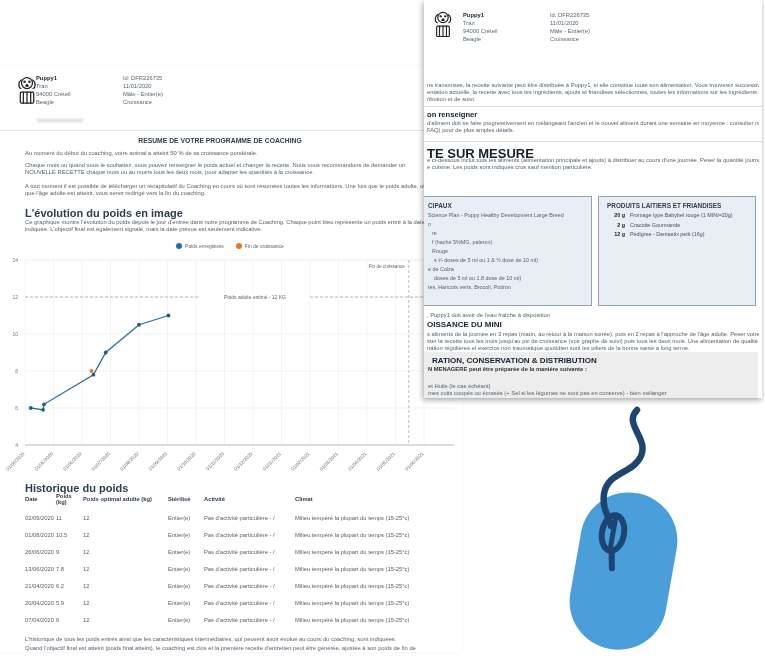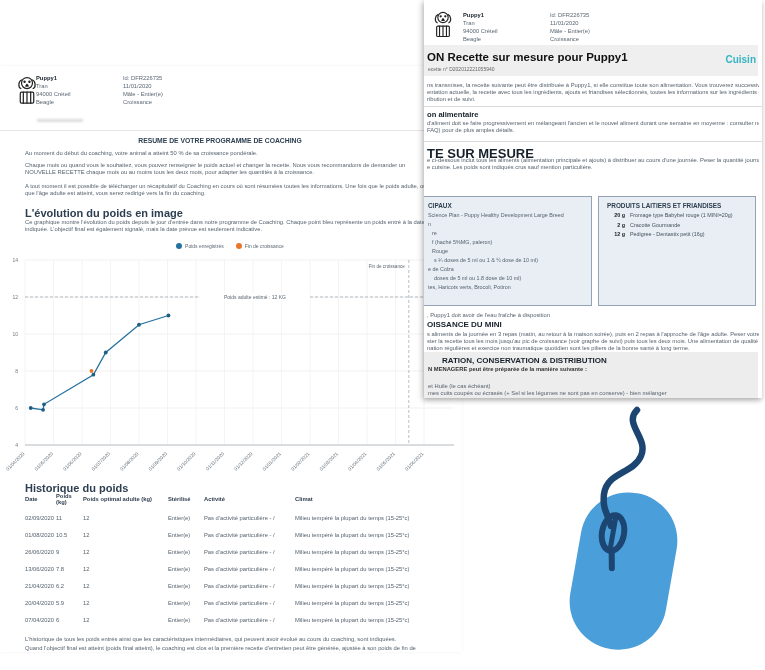--- a/index.html
+++ b/index.html
@@ -252,34 +252,29 @@
       <div class="hdr-line">94000 Créteil</div>
       <div class="hdr-line">Beagle</div>
     </div>
     <div class="abs" style="left:126px;top:11px;">
       <div class="hdr-line">Id: DFR226735</div>
       <div class="hdr-line">11/01/2020</div>
       <div class="hdr-line">Mâle - Entier(e)</div>
       <div class="hdr-line">Croissance</div>
     </div>
 
-    <div class="banner" style="left:0;top:45px;width:334px;height:31px;">
-      <div class="abs bold" style="left:3px;top:6px;font-size:11.5px;color:#111;">ON Recette sur mesure pour Puppy1</div>
-      <div class="abs" style="left:4px;top:21px;font-size:5px;color:#666;">ecette n° D202012221055940</div>
-      <div class="abs" style="right:2px;top:9px;font-size:10px;font-weight:bold;color:#36b4c4;">Cuisin</div>
-    </div>
 
     <div id="intro-lines" class="abs" style="left:3px;top:82px;width:332px;">
         <div class="tiny" style="white-space: nowrap; overflow: hidden;">ns transmises, la recette suivante peut être distribuée à Puppy1, si elle constitue toute son alimentation. Vous trouverez successivem</div>
         <div class="tiny" style="white-space: nowrap; overflow: hidden;">entation actuelle, la recette avec tous les ingrédients, ajouts et friandises sélectionnés, toutes les informations sur les ingrédients et</div>
         <div class="tiny" style="white-space: nowrap; overflow: hidden;">ribution et de suivi.</div>
       </div>
     <div class="hr abs" style="left:0;top:106px;width:338px;border-top-color:#dcdcdc;"></div>
 
-    <div class="abs h3" style="left:3px;top:110px;">on alimentaire</div>
+    <div class="abs h3" style="left:3px;top:110px;">on renseigner</div>
     <div id="transition-lines" class="abs" style="left:3px;top:120px;width:332px;">
         <div class="tiny" style="white-space: nowrap; overflow: hidden;">d'aliment doit se faire progressivement en mélangeant l'ancien et le nouvel aliment durant une semaine en moyenne : consulter notre</div>
         <div class="tiny" style="white-space: nowrap; overflow: hidden;">FAQ) pour de plus amples détails.</div>
       </div>
     <div class="hr abs" style="left:0;top:141px;width:338px;border-top-color:#dcdcdc;"></div>
 
     <div class="abs h3" style="left:3px;top:146px;font-size:13px;">TE SUR MESURE</div>
     <div id="recette-lines" class="abs" style="left:3px;top:157px;width:332px;">
         <div class="tiny" style="white-space: nowrap; overflow: hidden;">e ci-dessous inclut tous les aliments (alimentation principale et ajouts) à distribuer au cours d'une journée. Peser la quantité journaliè</div>
         <div class="tiny" style="white-space: nowrap; overflow: hidden;">e cuisine. Les poids sont indiqués crus sauf mention particulière.</div>
@@ -320,21 +315,21 @@
     <div class="abs tiny" style="left:3px;top:312px;width:330px;">, Puppy1 doit avoir de l'eau fraîche à disposition</div>
 
     <div class="abs h3" style="left:3px;top:320px;font-size:8px;">OISSANCE DU MINI</div>
     <div id="croissance-lines" class="abs" style="left:3px;top:331px;width:332px;">
         <div class="tiny" style="white-space: nowrap; overflow: hidden;">s aliments de la journée en 3 repas (matin, au retour à la maison soirée), puis en 2 repas à l'approche de l'âge adulte. Peser votre an</div>
         <div class="tiny" style="white-space: nowrap; overflow: hidden;">ster la recette tous les mois jusqu'au pic de croissance (voir graphe de suivi) puis tous les deux mois. Une alimentation de qualité et :</div>
         <div class="tiny" style="white-space: nowrap; overflow: hidden;">nation régulières et exercice non traumatique quotidien sont les piliers de la bonne santé à long terme.</div>
       </div>
 
     <div class="graybox" style="left:0;top:352px;width:334px;height:60px;">
-      <div class="abs h3" style="left:18px;top:4px;font-size:8px;">RATION, CONSERVATION &amp; DISTRIBUTION</div>
+      <div class="abs h3" style="left:8px;top:4px;font-size:8px;">RATION, CONSERVATION &amp; DISTRIBUTION</div>
       <div class="abs tiny bold" style="left:4px;top:14px;color:#333;">N MENAGERE peut être préparée de la manière suivante :</div>
       <div id="preparation-lines" class="abs" style="left:4px;top:31px;width:326px;">
           <div class="tiny" style="white-space: nowrap; overflow: hidden;">et Huile (le cas échéant)</div>
           <div class="tiny" style="white-space: nowrap; overflow: hidden;">mes cuits coupés ou écrasés (+ Sel si les légumes ne sont pas en conserve) - bien mélanger</div>
         </div>
     </div>
   </div>
 
   <svg class="abs" style="left:545px;top:398px;z-index:5;" width="220" height="272" viewBox="0 0 220 272">
     <g transform="rotate(10 78 173)">

